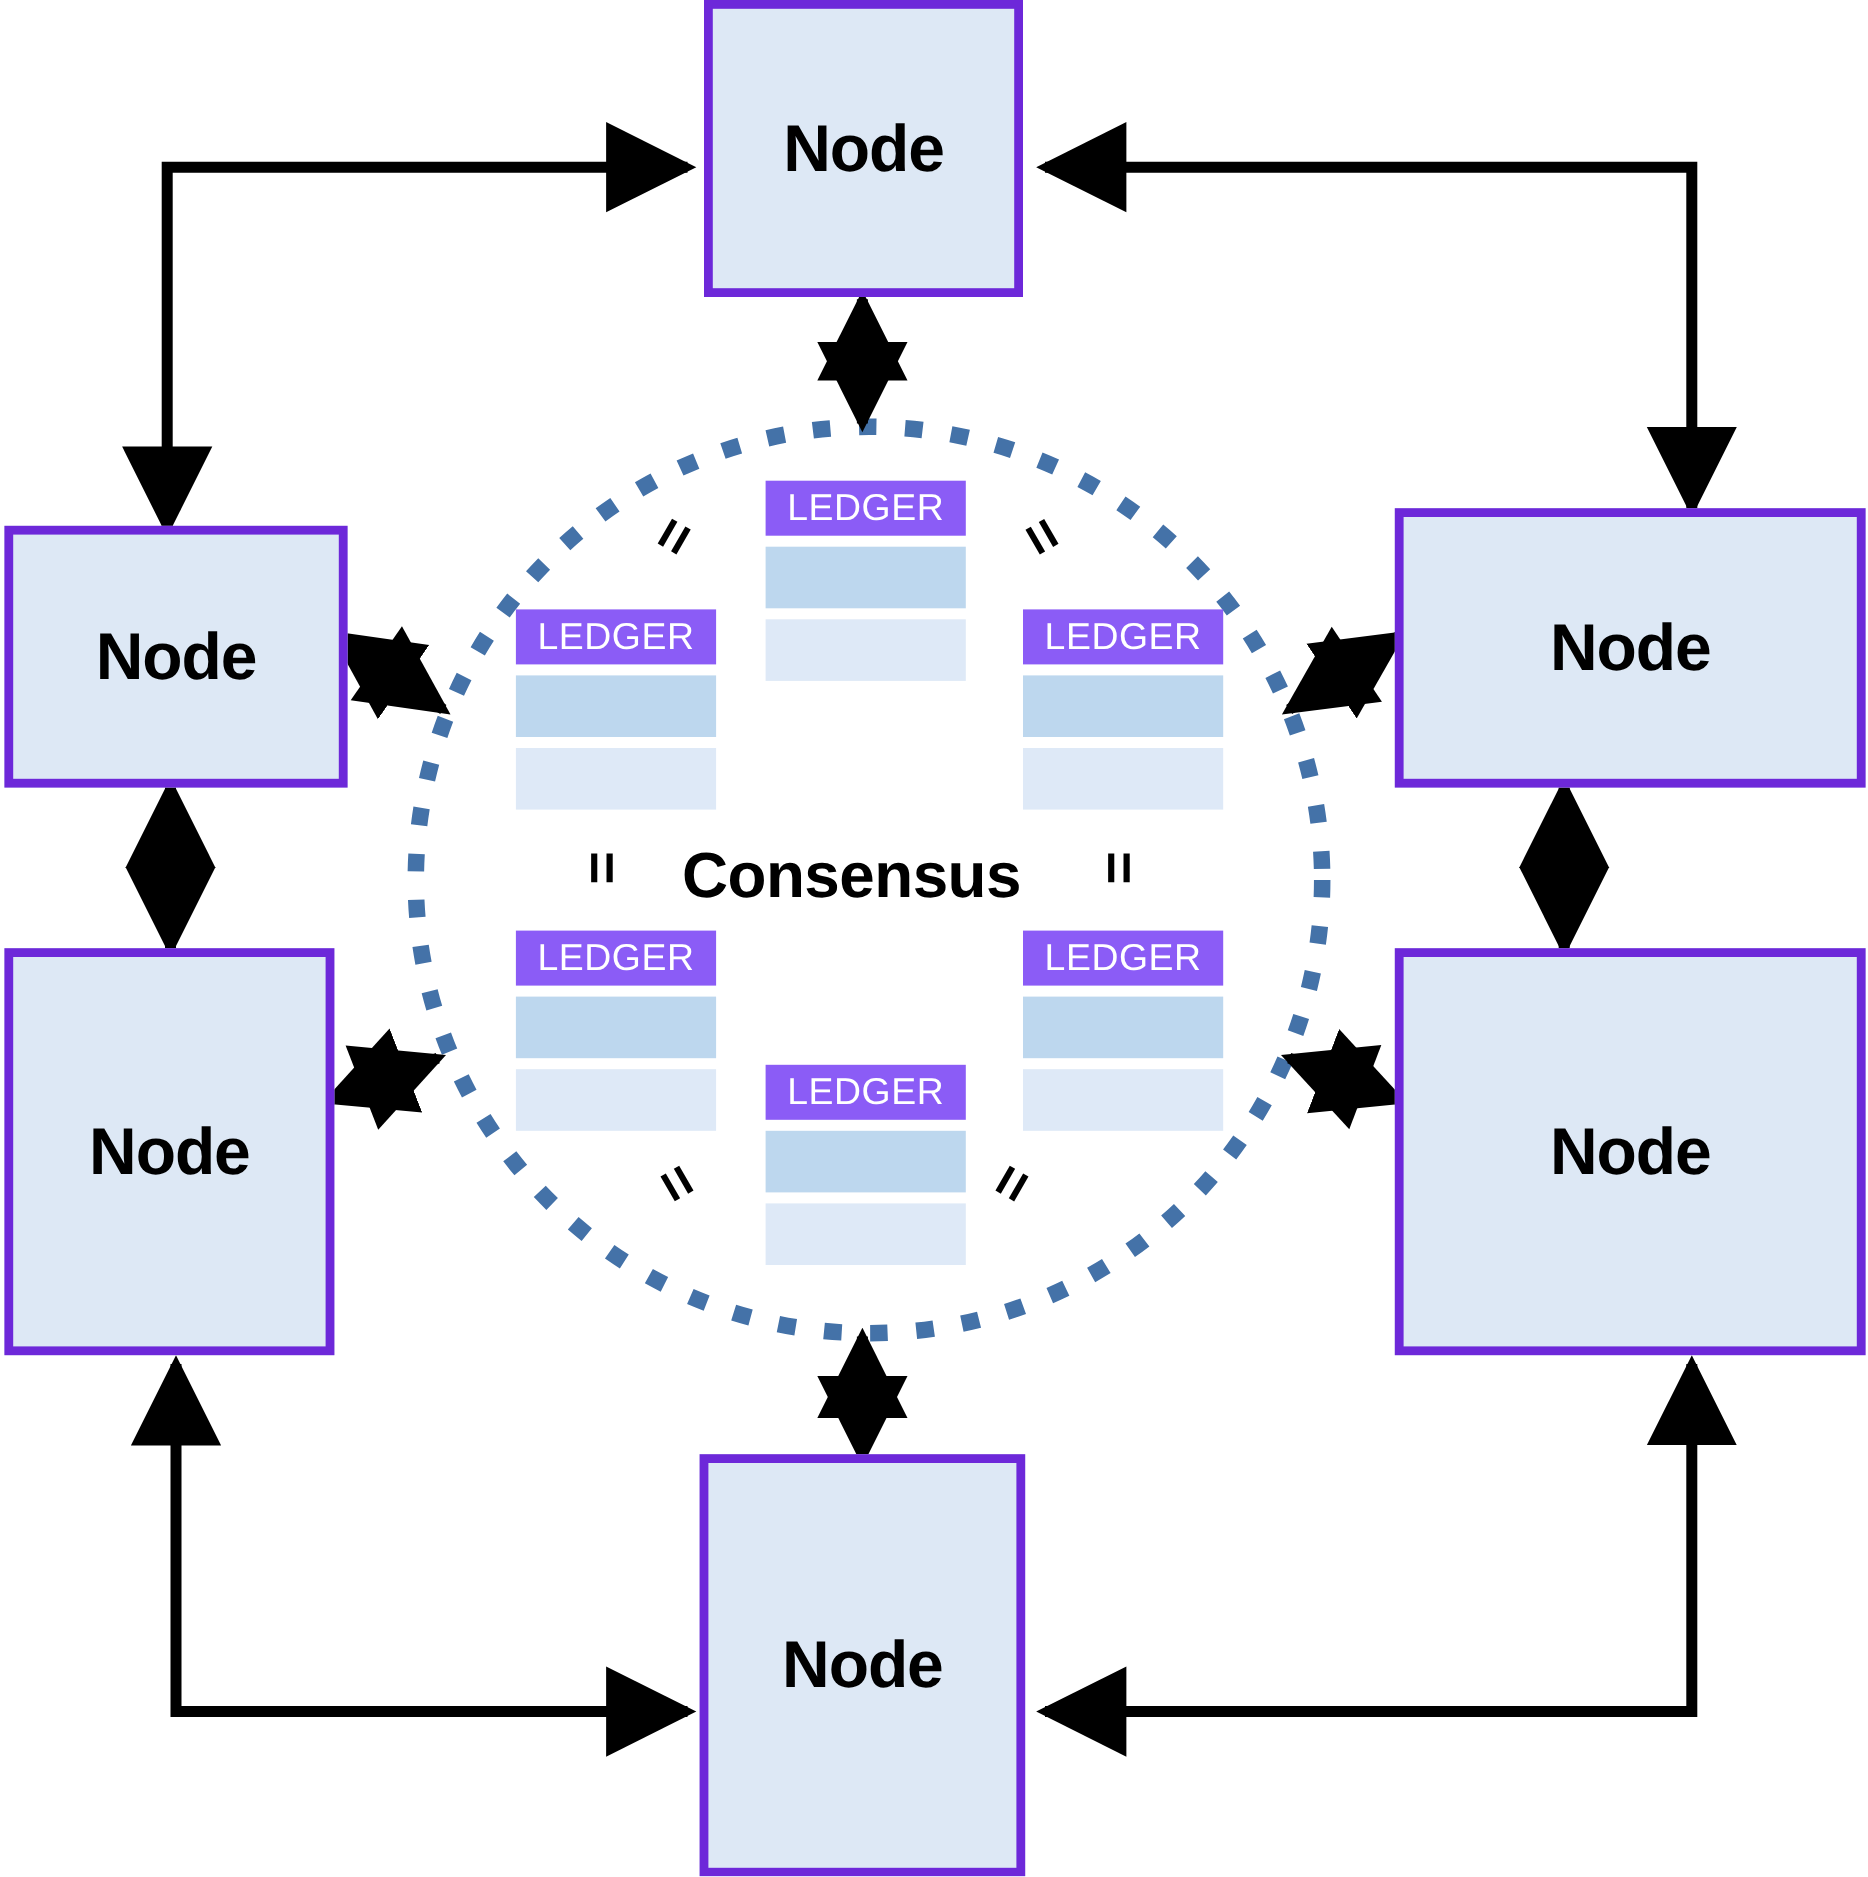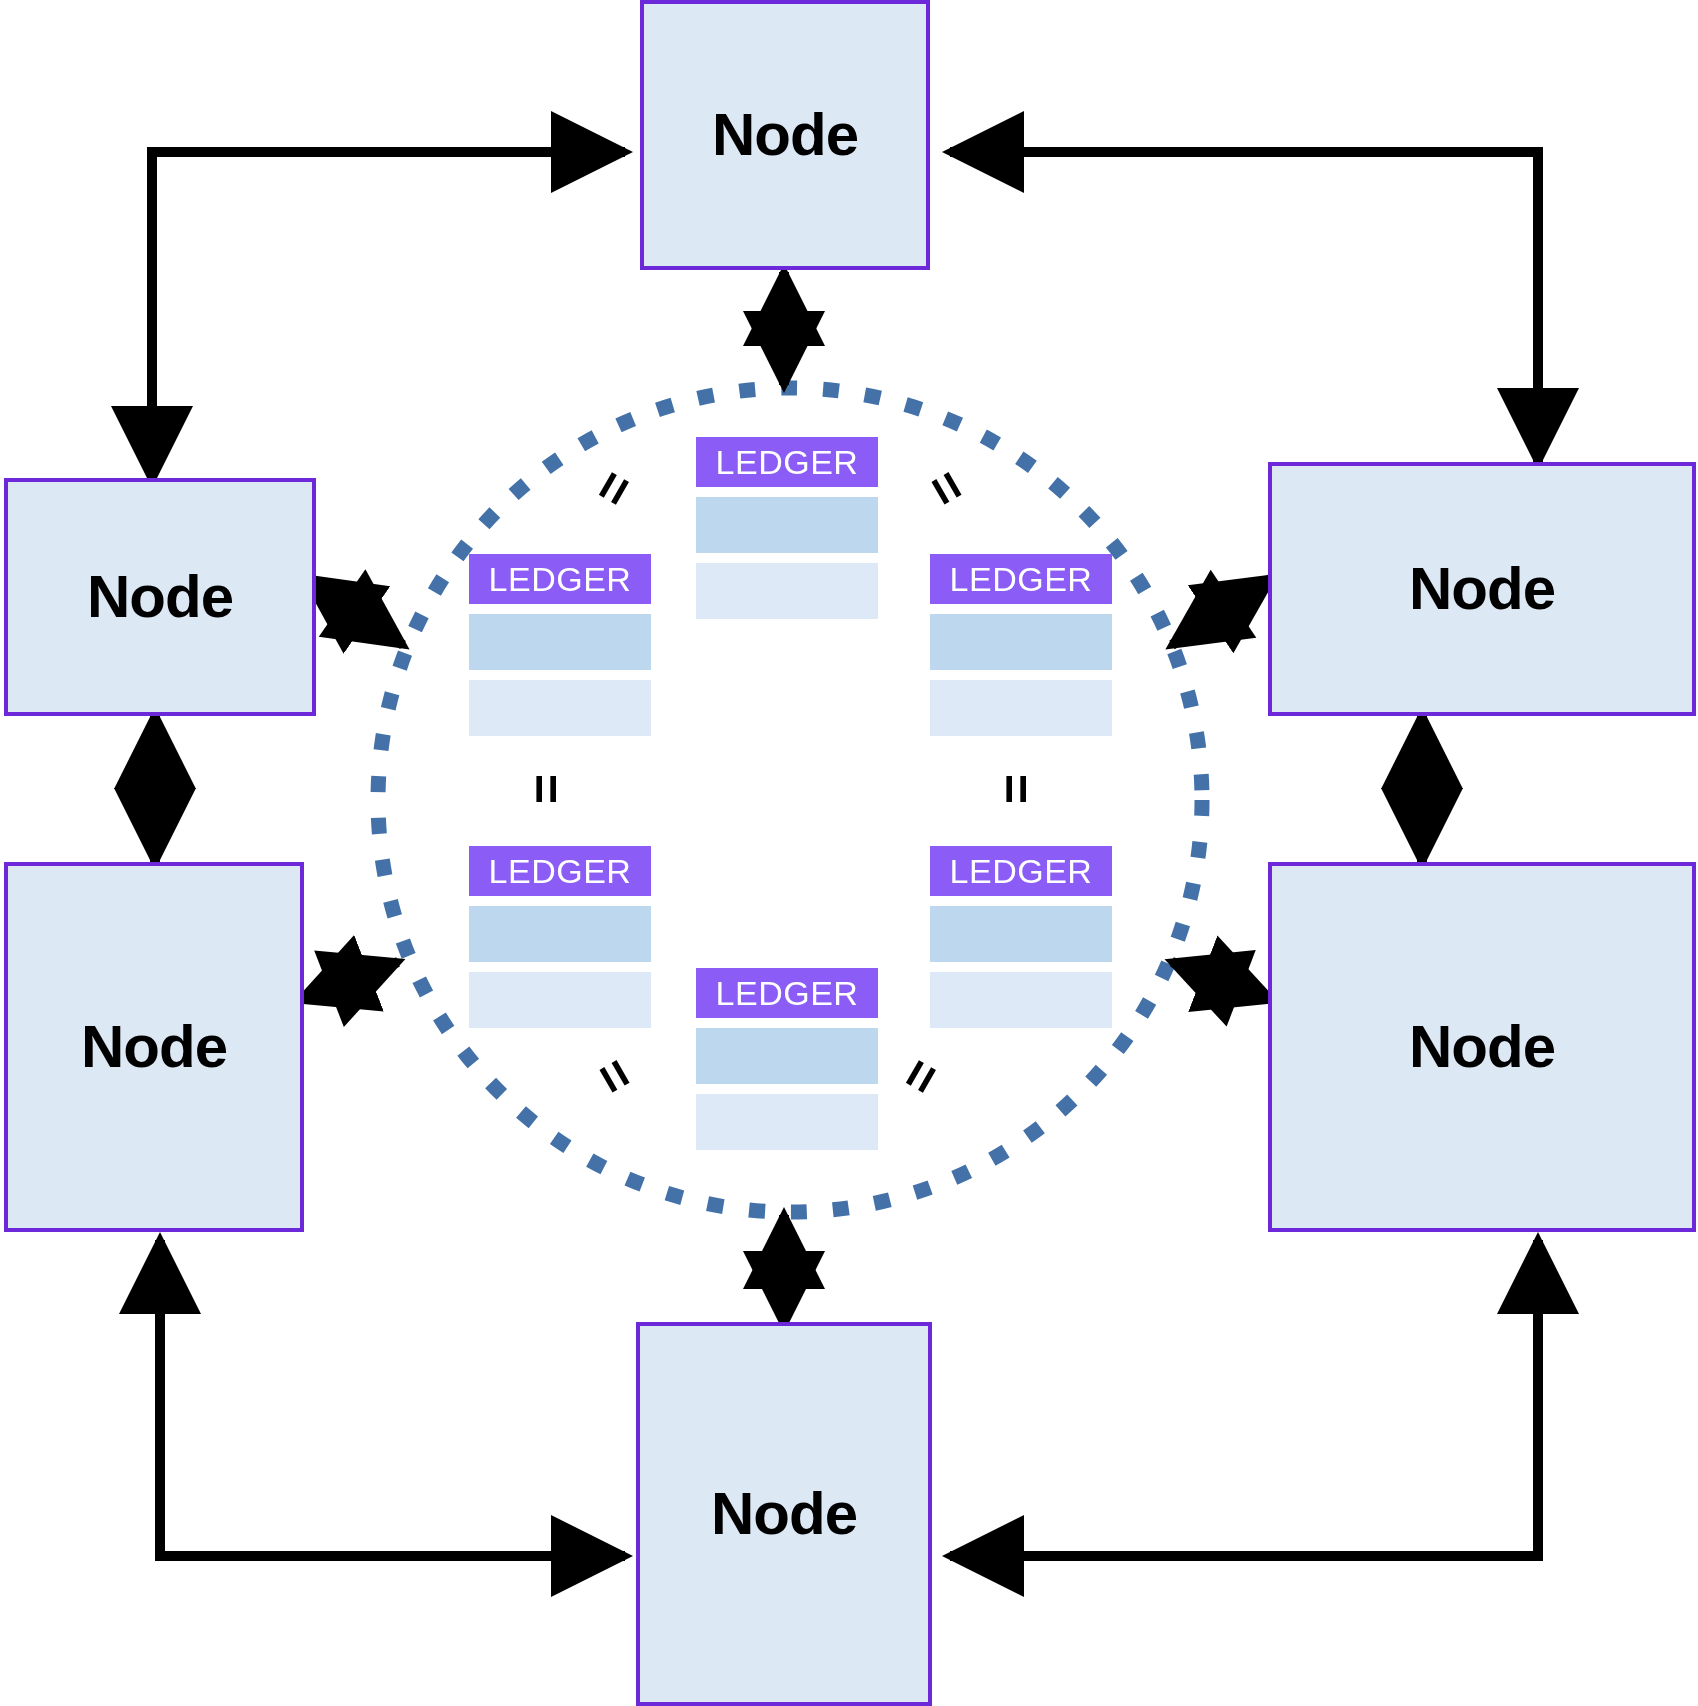--- a/index.html
+++ b/index.html
@@ -20,21 +20,21 @@
   svg.layer {
     position: absolute;
     top: 0;
     left: 0;
     width: 1698px;
     height: 1706px;
   }
   .node-box {
     position: absolute;
     background: #dde8f5;
-    border: 4px solid #6d28d9;
+    border: 8px solid #6d28d9;
     box-sizing: border-box;
     display: flex;
     align-items: center;
     justify-content: center;
   }
   .node-label {
     font-family: "Liberation Sans", sans-serif;
     font-weight: bold;
     font-size: 60px;
     color: #000000;
@@ -217,14 +217,15 @@
   <div class="eq-mark" style="left:932px; top:462px; transform: rotate(60deg);">=</div>
 
   <div class="eq-mark" style="left:532px; top:763px; transform: rotate(90deg);">=</div>
 
   <div class="eq-mark" style="left:1002px; top:763px; transform: rotate(90deg);">=</div>
 
   <div class="eq-mark" style="left:600px; top:1050px; transform: rotate(60deg);">=</div>
 
   <div class="eq-mark" style="left:905px; top:1050px; transform: rotate(-60deg);">=</div>
 
+  <div class="consensus-label" style="left:620px; top:762px;">Consensus</div>
 
 </div>
 
 </body></html>

